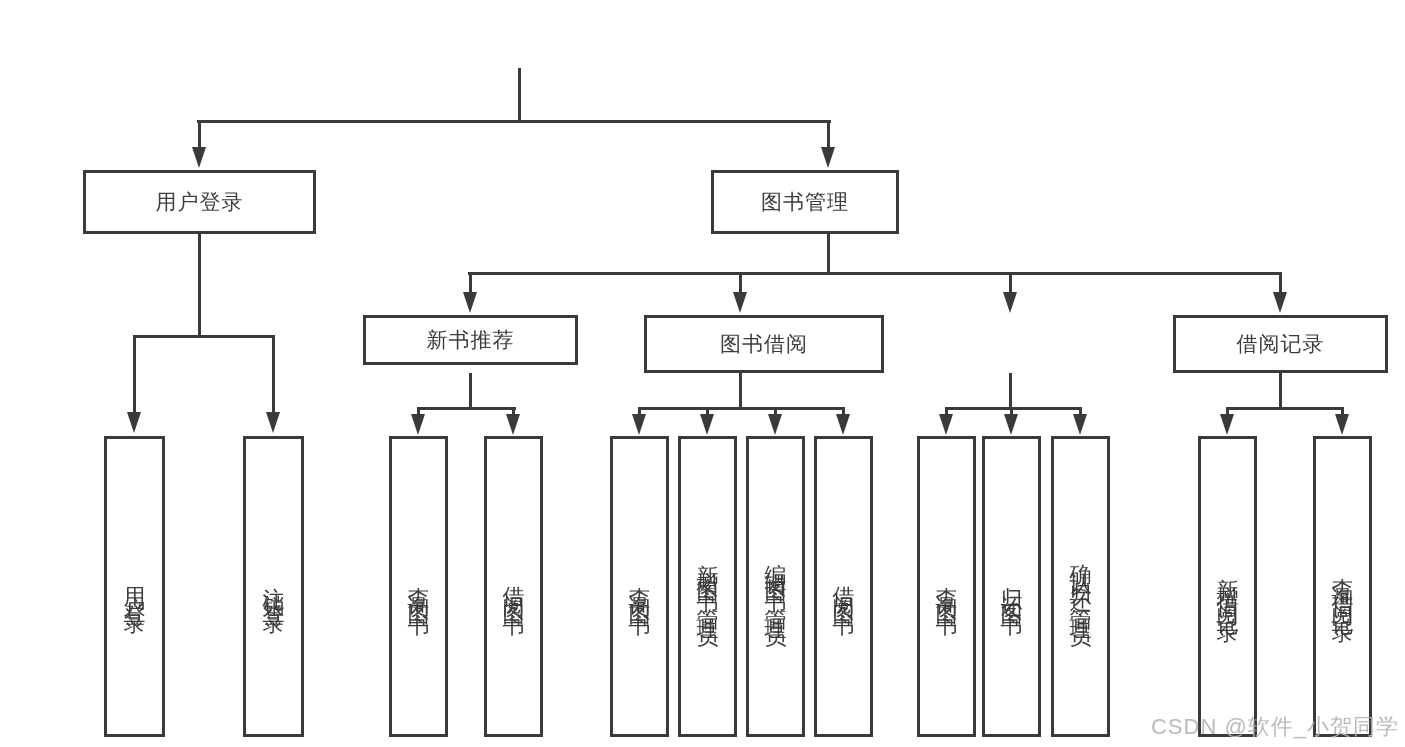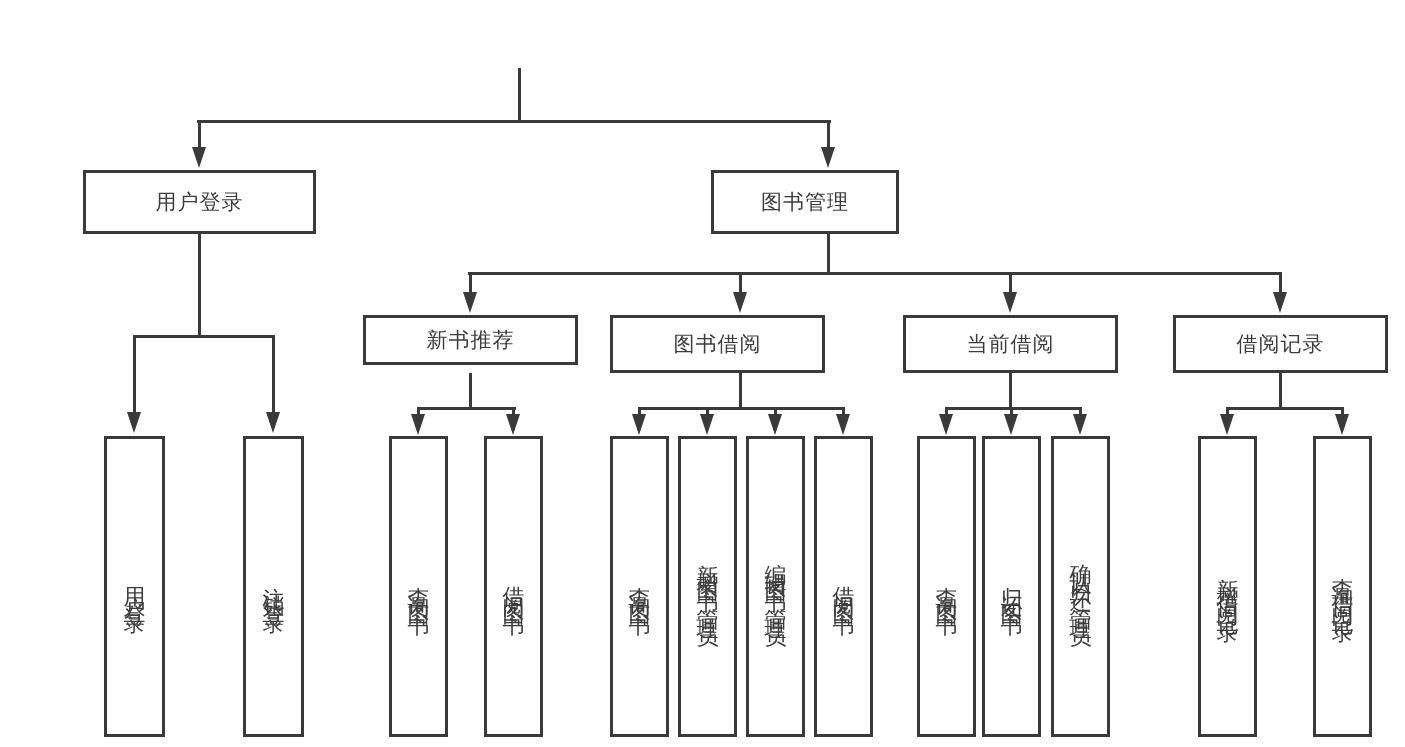--- a/index.html
+++ b/index.html
@@ -44,22 +44,21 @@
   <div class="vl" style="left:469px;top:272px;height:21px"></div>
   <div class="ar" style="left:463px;top:292px"></div>
   <div class="vl" style="left:739px;top:272px;height:21px"></div>
   <div class="ar" style="left:733px;top:292px"></div>
   <div class="vl" style="left:1009px;top:272px;height:21px"></div>
   <div class="ar" style="left:1003px;top:292px"></div>
   <div class="vl" style="left:1279px;top:272px;height:21px"></div>
   <div class="ar" style="left:1273px;top:292px"></div>
 
   <div class="box h" style="left:363px;top:315px;width:215px;height:50px">新书推荐</div>
-  <div class="box h" style="left:610px;top:315px;width:215px;height:58px">图书借阅</div>
-  <div class="box h" style="left:903px;top:315px;width:215px;height:58px">当前借阅</div>
+  <div class="box h" style="left:644px;top:315px;width:240px;height:58px">图书借阅</div>
   <div class="box h" style="left:1173px;top:315px;width:215px;height:58px">借阅记录</div>
 
   <div class="vl" style="left:469px;top:373px;height:34px"></div>
   <div class="hl" style="left:417px;top:407px;width:99px"></div>
   <div class="vl" style="left:417px;top:407px;height:8px"></div>
   <div class="ar" style="left:411px;top:414px"></div>
   <div class="vl" style="left:512px;top:407px;height:8px"></div>
   <div class="ar" style="left:506px;top:414px"></div>
 
   <div class="vl" style="left:739px;top:373px;height:34px"></div>
@@ -100,14 +99,15 @@
   <div class="box v" style="left:746px;top:436px;width:59px;height:301px">编辑图书（管理员）</div>
   <div class="box v" style="left:814px;top:436px;width:59px;height:301px">借阅图书</div>
 
   <div class="box v" style="left:917px;top:436px;width:59px;height:301px">查询图书</div>
   <div class="box v" style="left:982px;top:436px;width:59px;height:301px">归还图书</div>
   <div class="box v" style="left:1051px;top:436px;width:59px;height:301px">确认归还（管理员）</div>
 
   <div class="box v" style="left:1198px;top:436px;width:59px;height:301px">新增借阅记录</div>
   <div class="box v" style="left:1313px;top:436px;width:59px;height:301px">查询借阅记录</div>
 
+  <div class="wm">CSDN @软件_小贺同学</div>
 
 </div>
 
 </body></html>

